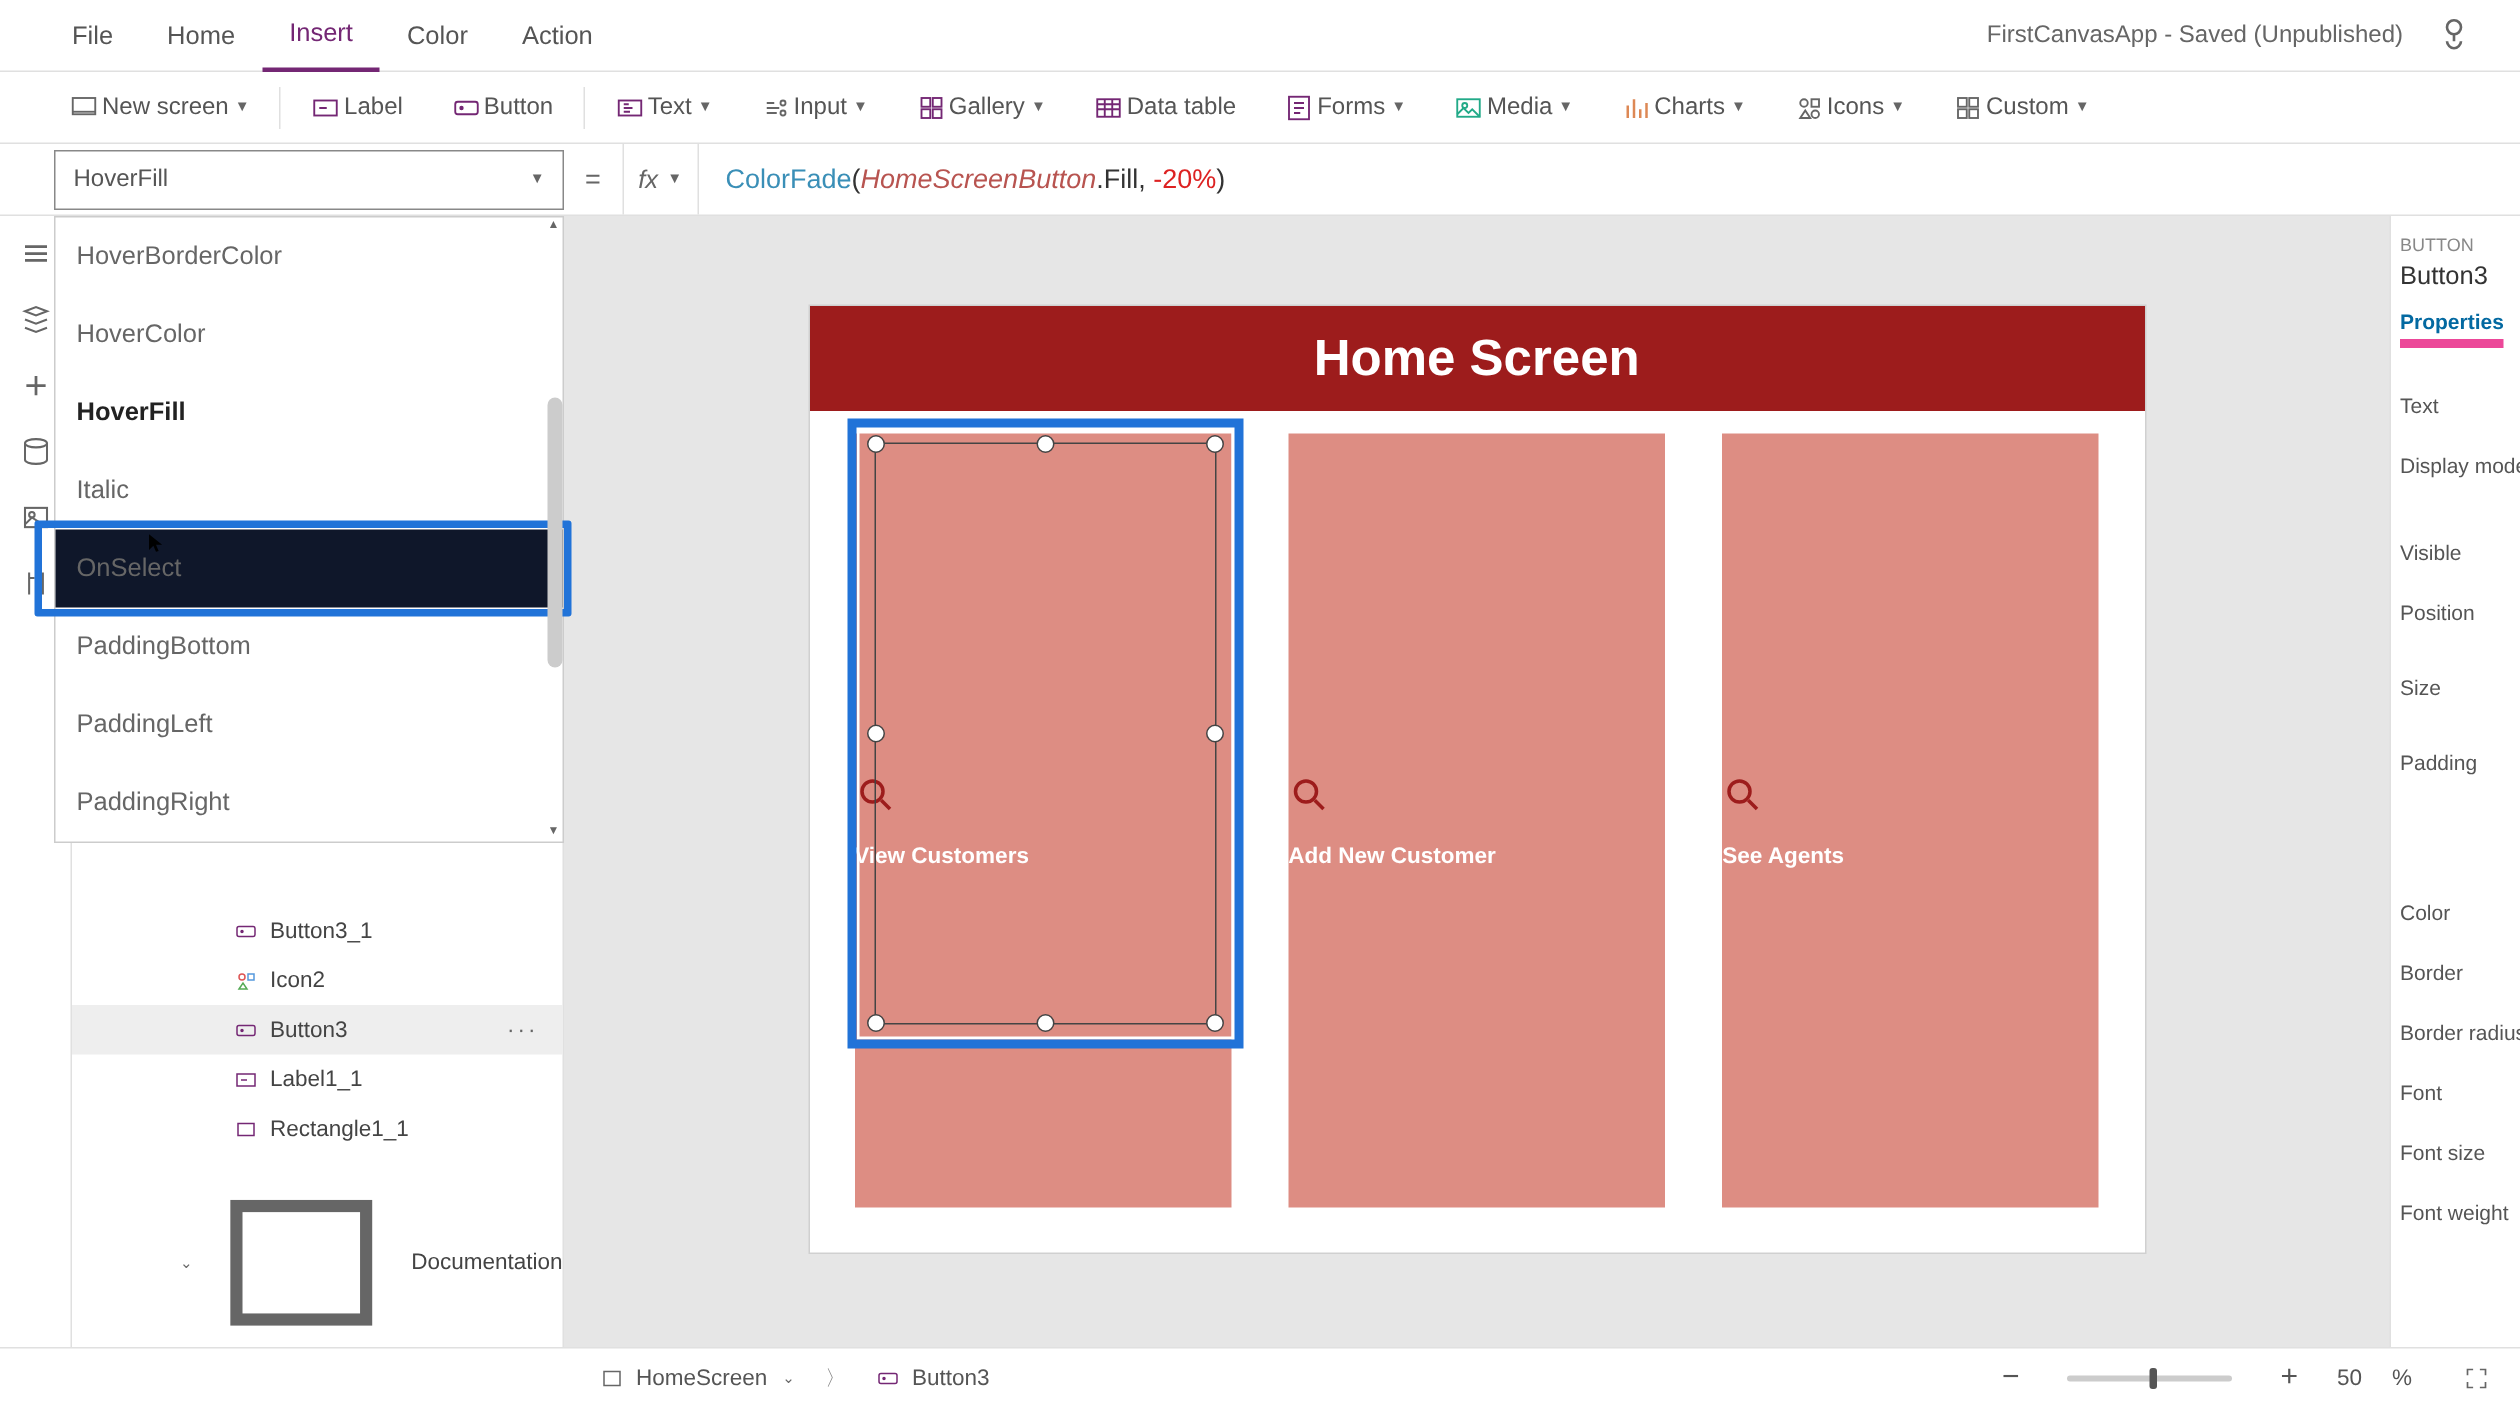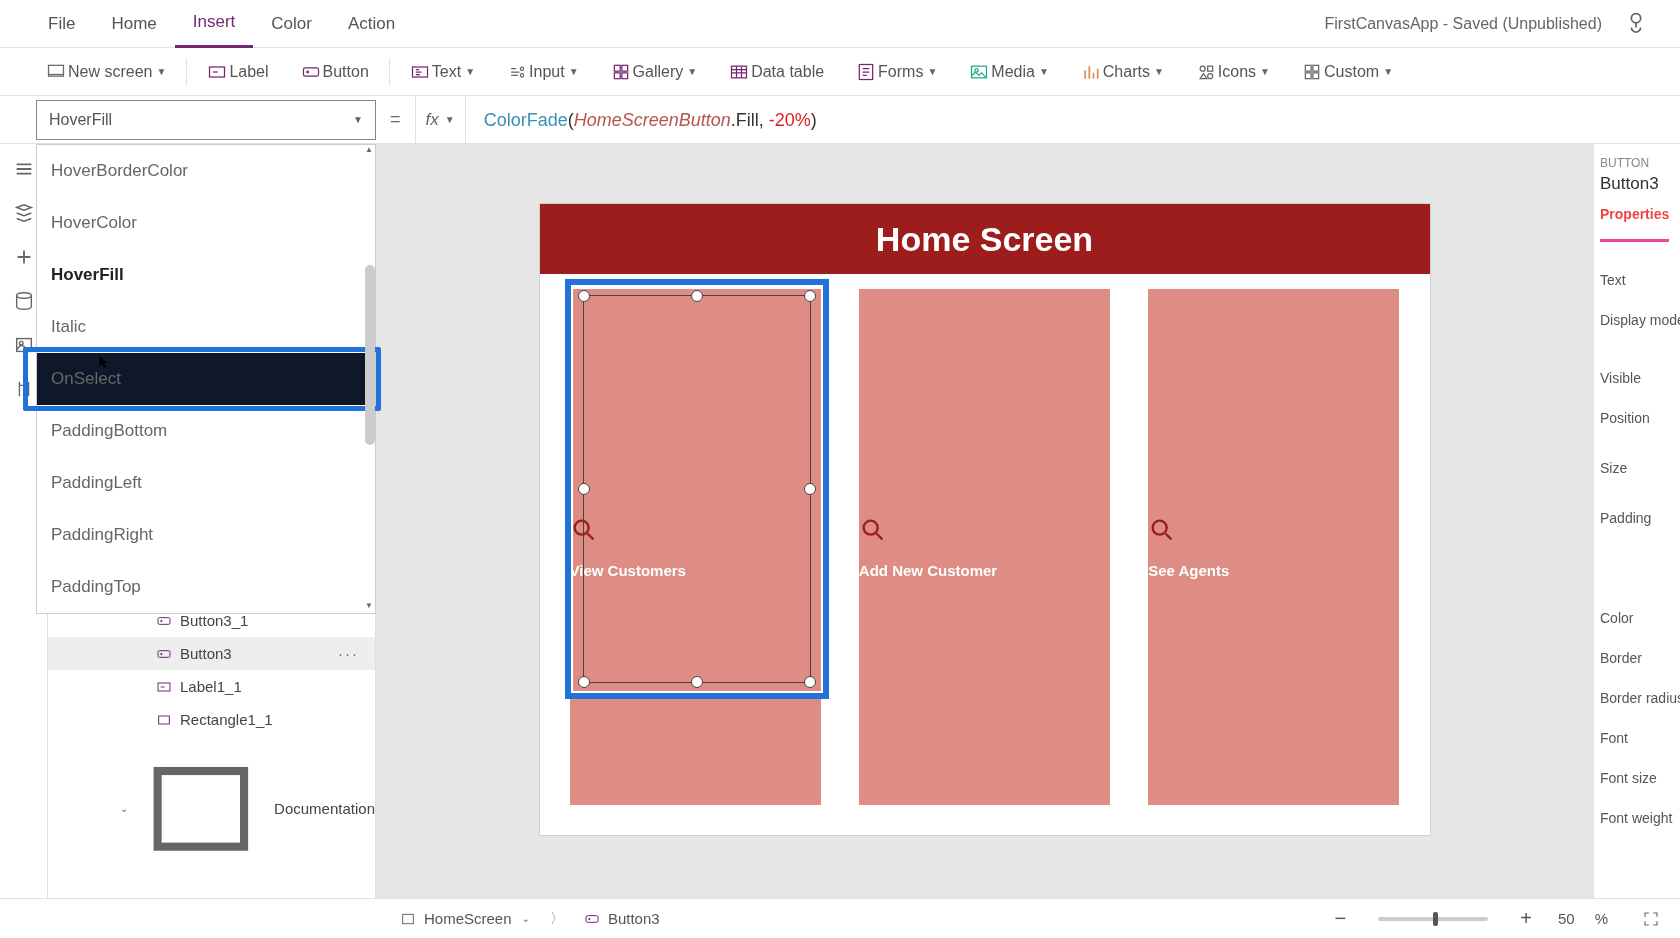--- a/index.html
+++ b/index.html
@@ -75,21 +75,21 @@
 .inner-sel { position: absolute; border: 1px solid #444; top: 10px; left: 12px; right: 12px; bottom: 10px; }
 .handle { position: absolute; width: 12px; height: 12px; background: #fff; border: 1px solid #444; border-radius: 50%; }
 .handle.tl { top: -6px; left: -6px; } .handle.tm { top: -6px; left: 50%; margin-left: -6px; } .handle.tr { top: -6px; right: -6px; }
 .handle.ml { top: 50%; left: -6px; margin-top: -6px; } .handle.mr { top: 50%; right: -6px; margin-top: -6px; }
 .handle.bl { bottom: -6px; left: -6px; } .handle.bm { bottom: -6px; left: 50%; margin-left: -6px; } .handle.br { bottom: -6px; right: -6px; }
 
 
 .right-panel { width: 86px; padding: 12px 6px; font-size: 14px; color: #555; overflow: hidden; white-space: nowrap; }
 .rp-label { font-size: 12px; color: #888; text-transform: uppercase; }
 .rp-name { font-size: 17px; color: #333; margin-top: 4px; margin-bottom: 12px; }
-.rp-tab { font-size: 14px; color: #ef4444; font-weight: 600; border-bottom: 3px solid #ec4899; display: inline-block; padding-bottom: 17px; margin-bottom: 18px; }
+.rp-tab { font-size: 14px; color: #0369a1; font-weight: 600; border-bottom: 6px solid #ec4899; display: inline-block; padding-bottom: 4px; margin-bottom: 18px; }
 .rp-row { padding: 12px 0; color: #555; }
 
 
 .bottom-bar { height: 40px; border-top: 1px solid #e0e0e0; display: flex; align-items: center; padding: 0 20px 0 400px; gap: 20px; font-size: 15px; color: #555; }
 .bottom-bar .bb-item { display: flex; align-items: center; gap: 8px; }
 .bottom-bar .spacer { flex: 1; }
 .bb-arrow { font-size: 14px; color: #888; }
 .zoom-track { width: 110px; height: 4px; background: #ccc; border-radius: 2px; position: relative; margin: 0 6px; }
 .zoom-thumb { position: absolute; left: 50%; top: -5px; width: 5px; height: 14px; background: #555; border-radius: 2px; }
 
@@ -268,34 +268,41 @@
       <div class="dd-item highlighted">
         <span>OnSelect</span>
         <svg class="cursor-arrow" viewBox="0 0 24 24" fill="#000">
             <path d="M4 2l0 18 5-5 3 7 3-1-3-7 7 0z"></path>
           </svg>
         <div class="dd-highlight-box"></div>
       </div>
       <div class="dd-item">PaddingBottom</div>
       <div class="dd-item">PaddingLeft</div>
       <div class="dd-item">PaddingRight</div>
-      <div class="dd-item">PaddingTop</div>
       <div class="dd-scrollbar">
         <div class="dd-scroll-arrow-up">▲</div>
         <div class="dd-scroll-thumb"></div>
         <div class="dd-scroll-arrow-down">▼</div>
       </div>
     </div>
     <div class="tree">
       <div class="tree-item">
         <svg class="tico" viewBox="0 0 24 24" fill="none" stroke="#742774" stroke-width="1.5">
             <rect x="3" y="7" width="18" height="10" rx="2"></rect>
             <circle cx="8" cy="12" r="1" fill="#742774"></circle>
           </svg>
         <span>Button3_1</span>
+      </div>
+      <div class="tree-item">
+        <svg class="tico" viewBox="0 0 24 24" fill="none" stroke="#888" stroke-width="1.5">
+            <circle cx="8" cy="8" r="3" stroke="#d55"></circle>
+            <rect x="14" y="5" width="6" height="6" stroke="#59d"></rect>
+            <path d="M5 20l4-6 4 6z" stroke="#5a5"></path>
+          </svg>
+        <span>Icon2</span>
       </div>
       <div class="tree-item selected">
         <svg class="tico" viewBox="0 0 24 24" fill="none" stroke="#742774" stroke-width="1.5">
             <rect x="3" y="7" width="18" height="10" rx="2"></rect>
             <circle cx="8" cy="12" r="1" fill="#742774"></circle>
           </svg>
         <span>Button3</span>
         <span class="more">···</span>
       </div>
       <div class="tree-item">

